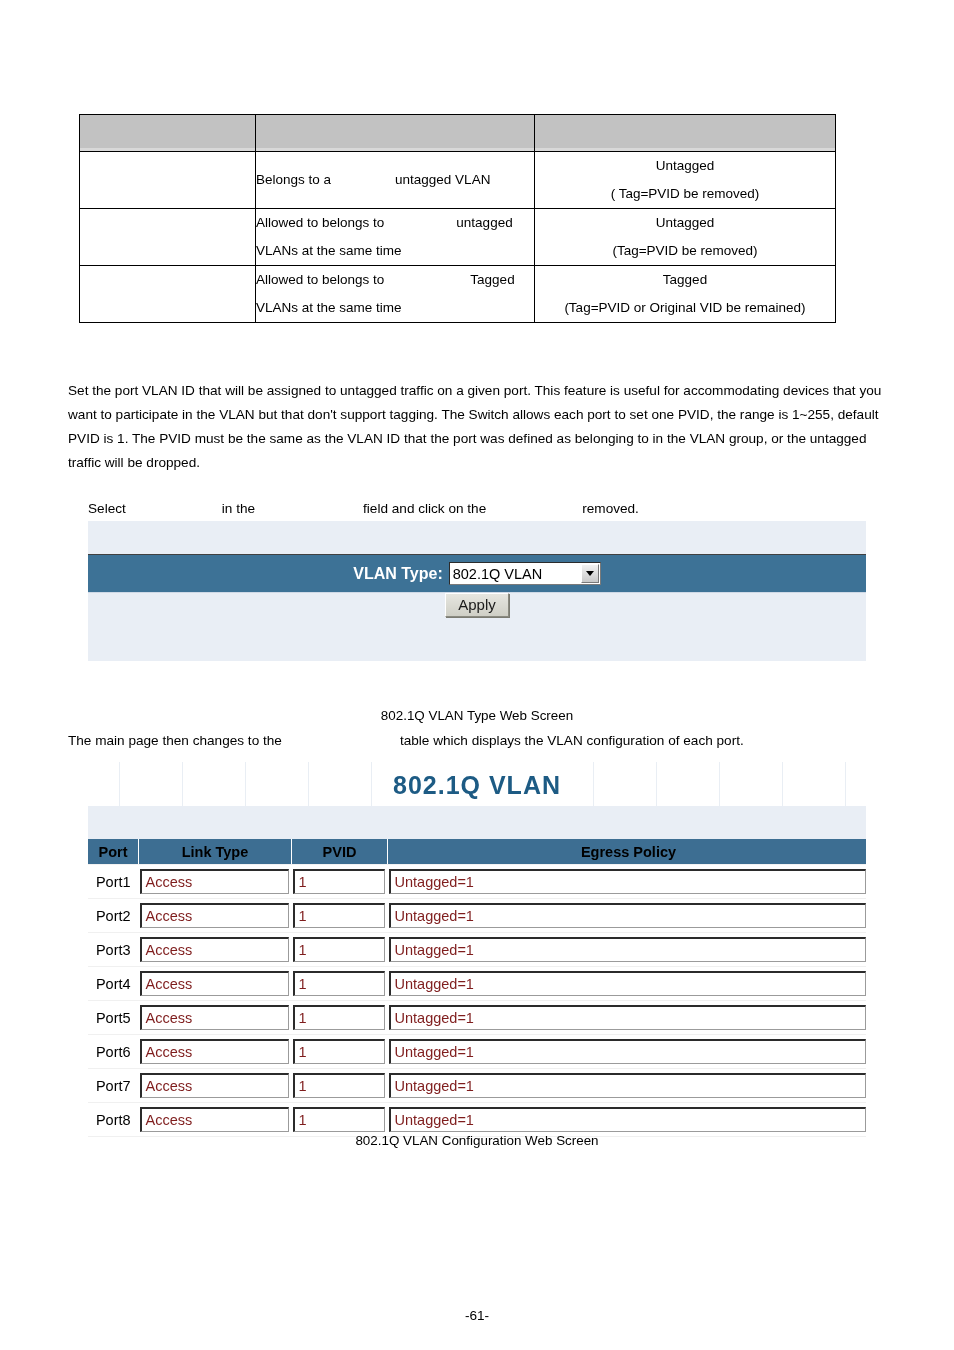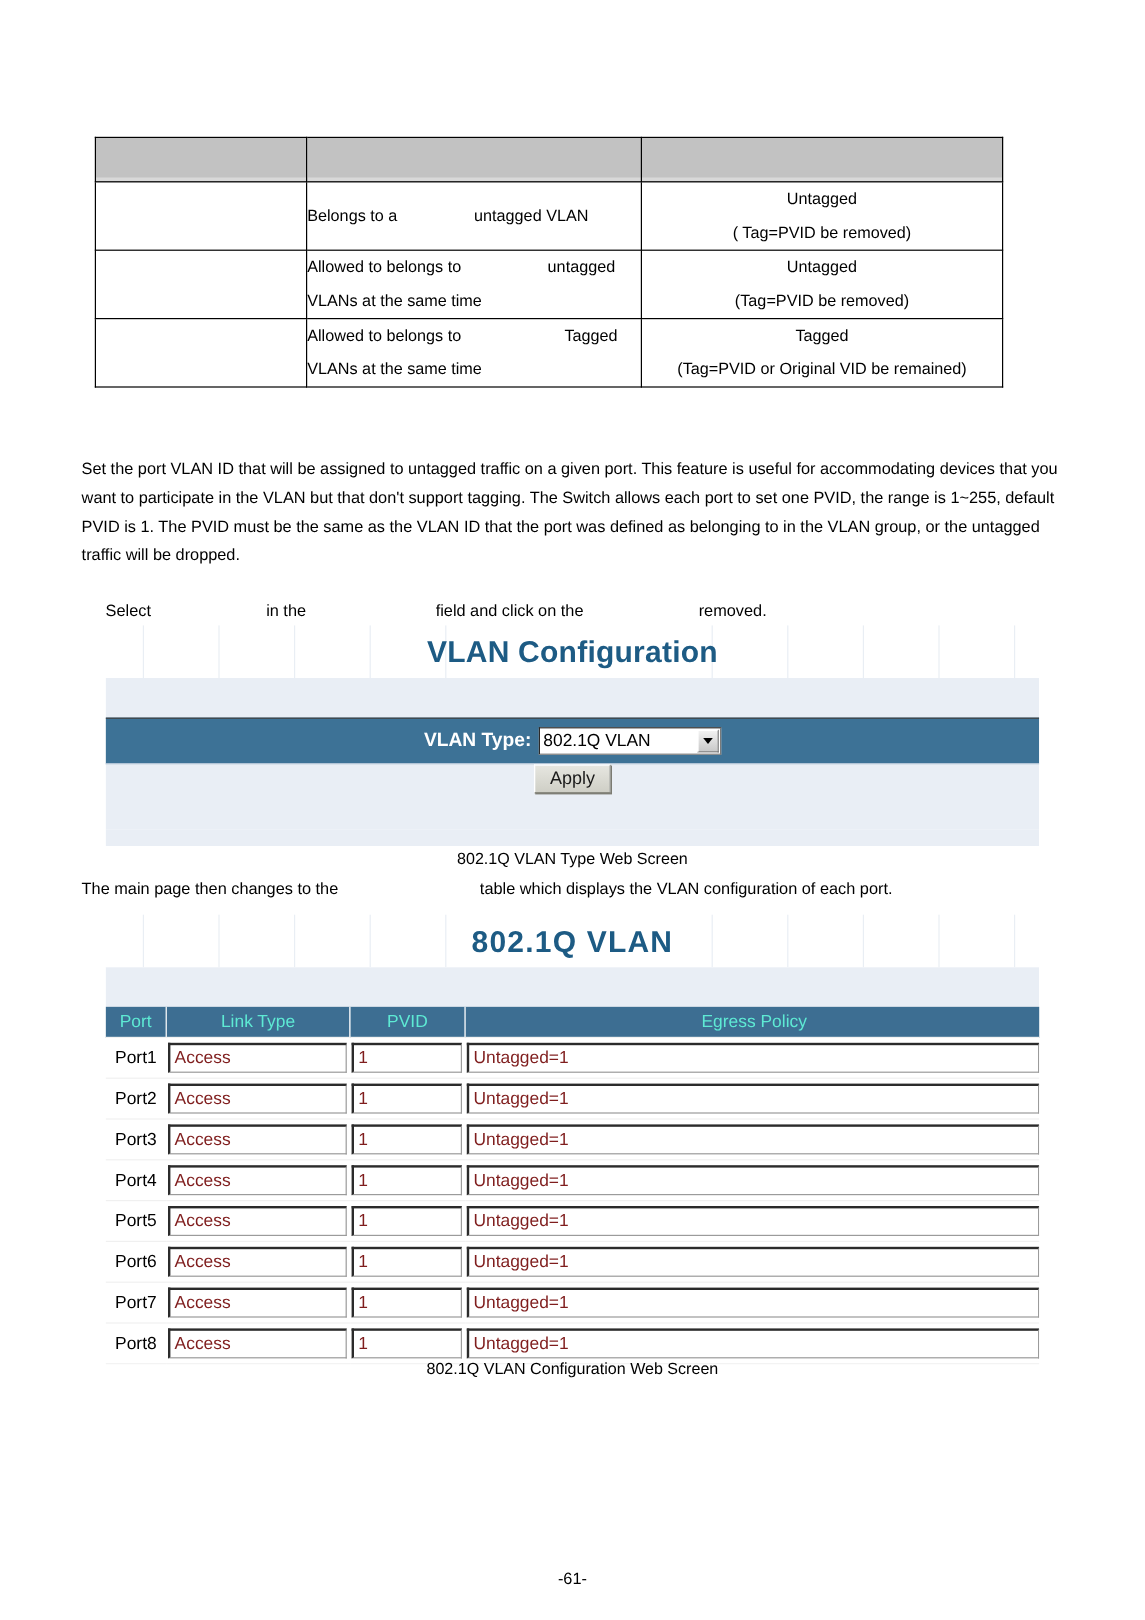--- a/index.html
+++ b/index.html
@@ -197,23 +197,23 @@
 
   
   .q-table {
     width: 778px;
     border-collapse: collapse;
     table-layout: fixed;
     background: #ffffff;
   }
   .q-table th {
     background: #3d6e92;
-    color: #5eead4;
+    color: #000000;
     font-size: 14.5px;
-    font-weight: normal;
+    font-weight: bold;
     height: 25px;
     padding: 0;
     border-right: 1px solid #ffffff;
     border-bottom: 1px solid #f2f2f2;
   }
   .q-table th:last-child { border-right: none; }
   .q-table td {
     padding: 0;
     height: 33px;
     vertical-align: middle;
@@ -310,33 +310,20 @@
   </tbody>
 </table>
 
 <div class="para" id="para-main">Set the port VLAN ID that will be assigned to untagged traffic on a given port. This feature is useful for accommodating devices that you want to participate in the VLAN but that don't support tagging. The Switch allows each port to set one PVID, the range is 1~255, default PVID is 1. The PVID must be the same as the VLAN ID that the port was defined as belonging to in the VLAN group, or the untagged traffic will be dropped.</div>
 
 <div class="para" id="para-select">
   <span>Select</span><span class="gap-sm"></span><span>in the</span><span class="gap-md"></span><span>field and click on the</span><span class="gap-sm"></span><span>removed.</span>
 </div>
 
 <div class="panel" id="panel-vlan-config" style="top:521px;">
-  <div class="panel-top">
-    <div class="colsep" style="left:31px"></div>
-    <div class="colsep" style="left:94px"></div>
-    <div class="colsep" style="left:157px"></div>
-    <div class="colsep" style="left:220px"></div>
-    <div class="colsep" style="left:283px"></div>
-    <div class="colsep" style="left:505px"></div>
-    <div class="colsep" style="left:568px"></div>
-    <div class="colsep" style="left:631px"></div>
-    <div class="colsep" style="left:694px"></div>
-    <div class="colsep" style="left:757px"></div>
-    <div class="panel-title">VLAN Configuration</div>
-  </div>
   <div class="panel-strip"></div>
   <div class="bluebar">
     <span class="lbl">VLAN Type:</span>
     <div class="fake-select">
       <span>802.1Q VLAN</span>
       <span class="arrowbox">
           <span class="tri"></span>
         </span>
     </div>
   </div>

